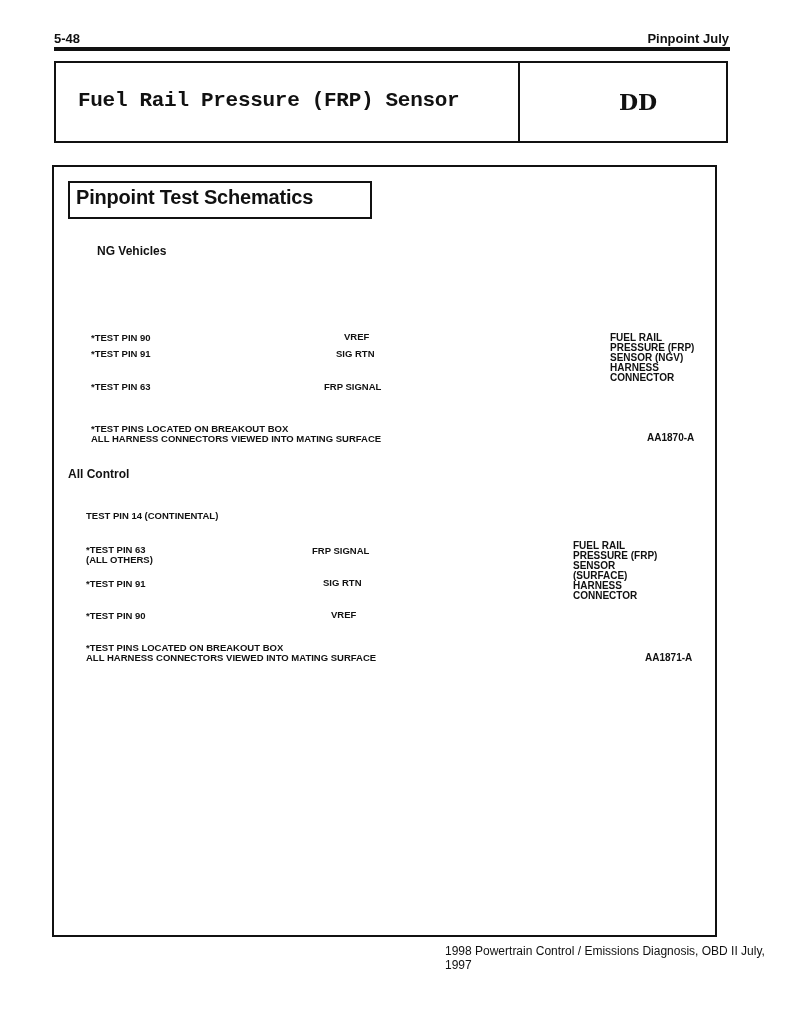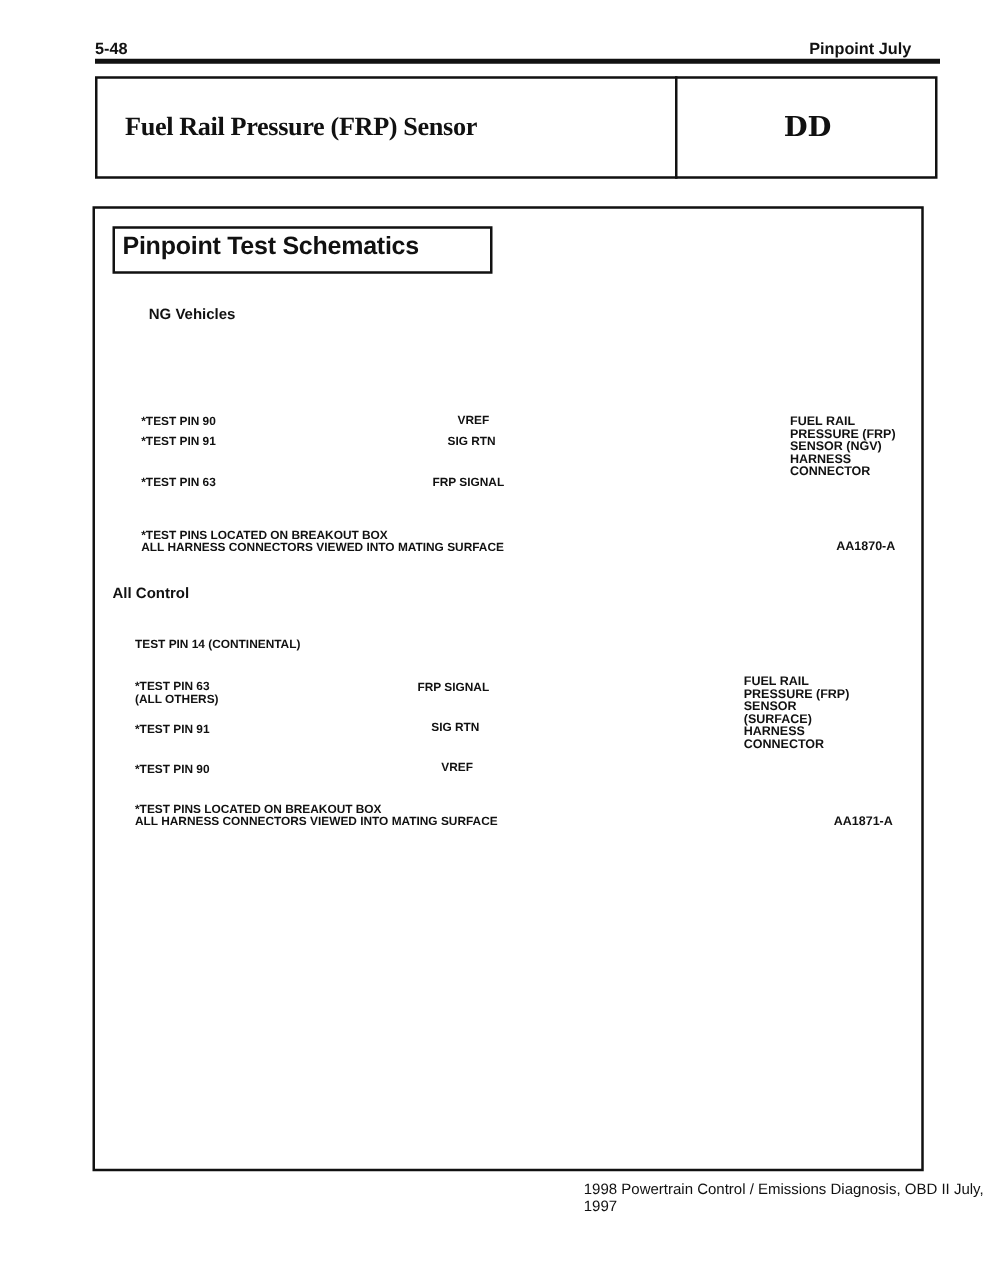--- a/index.html
+++ b/index.html
@@ -1,24 +1,24 @@
 <!DOCTYPE html>
 <html><head>
 <meta charset="utf-8">
 <style>
   html, body { margin:0; padding:0; background:#ffffff; }
   body { width:791px; height:1024px; position:relative; overflow:hidden; color:#111; font-family:"Liberation Sans", sans-serif; }
-  .abs { position:absolute;margin-left:22px; }
+  .abs { position:absolute; }
   .hdr-left { left:54px; top:31px; font-size:13px; font-weight:bold; }
   .hdr-right { right:62px; top:31px; font-size:13px; font-weight:bold; }
   .hdr-rule { left:54px; top:47px; width:676px; height:4px; background:#111; }
   .title-box { left:54px; top:61px; width:674px; height:82px; border:2px solid #111; box-sizing:border-box; }
   .title-divider { left:518px; top:61px; width:2px; height:82px; background:#111; }
-  .title-text { left:78px; top:89px; font-family:Liberation Serif, serif; font-weight:bold; font-size:21px; letter-spacing:-0.3px; }
-  .title-code { left:520px; top:89px; width:208px; text-align:center; font-family:"DejaVu Serif", serif; font-weight:bold; font-size:22px; }
+  .title-text { left:78px; top:89px; font-family:Liberation Mono, monospace; font-weight:bold; font-size:21px; letter-spacing:-0.3px; }
+  .title-code { left:520px; top:89px; width:208px; text-align:center; font-family:"DejaVu Serif", serif; font-weight:bold; font-size:22px;padding-left:14px; }
   .main-box { left:52px; top:165px; width:665px; height:772px; border:2px solid #111; box-sizing:border-box; }
   .section-title-box { left:68px; top:181px; width:304px; height:38px; border:2px solid #111; box-sizing:border-box; }
   .section-title { left:76px; top:186px; font-size:20px; font-weight:bold; letter-spacing:-0.2px; }
   .sub { font-size:12px; font-weight:bold; }
   .lbl { font-size:9.5px; font-weight:bold; line-height:10px; white-space:nowrap; }
   .note { font-size:9.5px; font-weight:bold; line-height:10px; white-space:nowrap; }
   .conn-lbl { font-size:10px; font-weight:bold; line-height:10px; }
   .fig { font-size:10px; font-weight:bold; }
   .footer { left:445px; top:944px; font-size:12px; }
   svg { position:absolute; left:0; top:0; }

